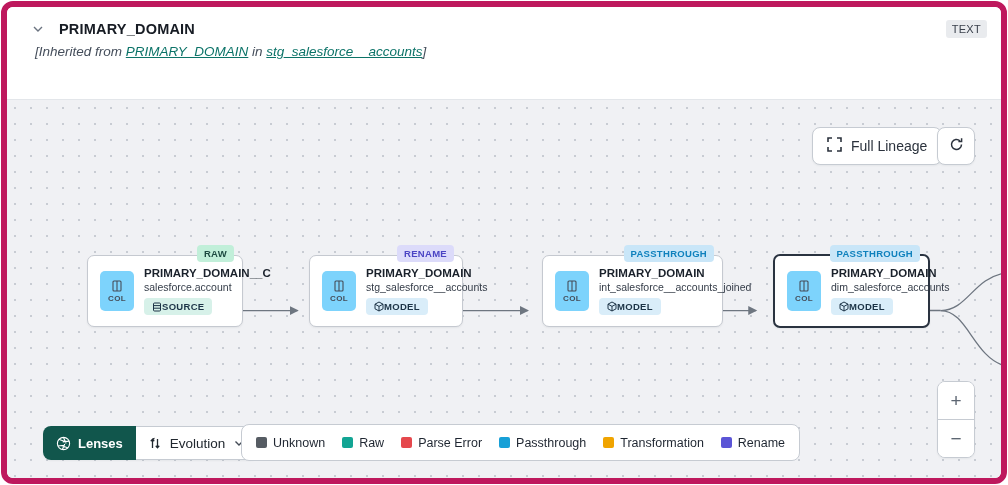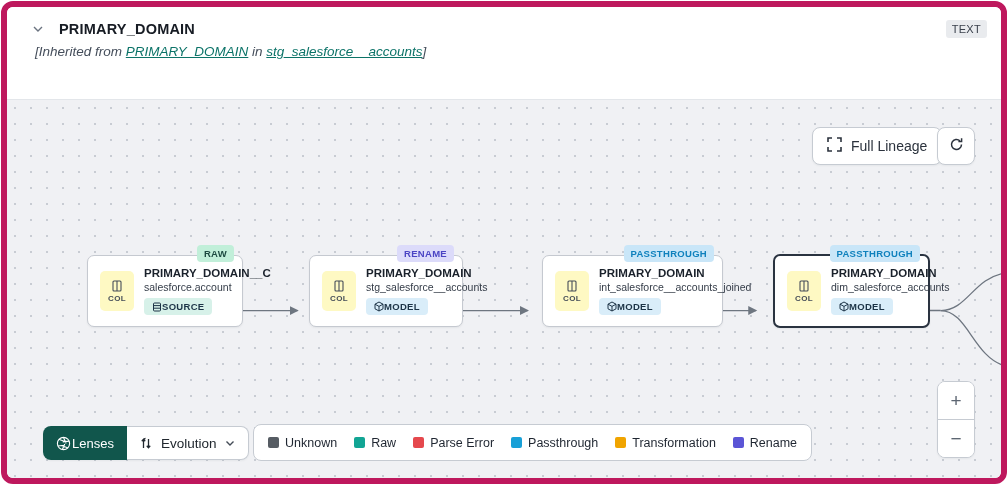--- a/index.html
+++ b/index.html
@@ -28,44 +28,44 @@
     align-items:center; justify-content:center; cursor:pointer; color:#2b323d;
     box-shadow:0 1px 2px rgba(20,30,40,.05); }
   .full-lineage { position:absolute; left:805px; top:27px; height:38px; padding:0 14px; gap:9px;
     font-size:14px; }
   .refresh { position:absolute; left:930px; top:27px; width:38px; height:38px; }
   
   .node { position:absolute; top:155px; height:72px; background:#fff; border:1px solid #c5c9d0;
     border-radius:7px; display:flex; align-items:center; padding:0 12px; gap:10px;
     box-shadow:0 1px 2px rgba(20,30,40,.06); cursor:pointer; }
   .node.selected { border:2px solid #2a3340; }
-  .col-chip { background:#fef9c3; border-radius:5px; width:34px; height:40px; display:flex;
+  .col-chip { background:#7dd3fc; border-radius:5px; width:34px; height:40px; display:flex;
     flex-direction:column; align-items:center; justify-content:center; gap:2px; flex:0 0 auto; }
   .col-chip .lbl { font-size:8px; font-weight:bold; color:#454d58; letter-spacing:.3px; }
   .node-body { display:flex; flex-direction:column; }
   .node-title { font-size:11.5px; font-weight:bold; color:#1a212b; margin-bottom:2px; }
   .node-sub { font-size:10.5px; color:#343c48; margin-bottom:5px; }
   .res-badge { display:inline-flex; align-items:center; align-self:flex-start;
     font-size:9.5px; font-weight:bold; color:#1c3346; padding:3px 8px; border-radius:4px; letter-spacing:.3px; }
   .res-source { background:#d7f1e9; }
   .res-model { background:#d9edf9; }
   .status-badge { position:absolute; top:-11px; right:8px; font-size:9.5px; font-weight:bold;
     padding:3px 7px; border-radius:4px; letter-spacing:.3px; }
   .st-raw { background:#c1efd9; color:#1e4b42; }
   .st-rename { background:#dcdbfa; color:#4b45c4; }
   .st-passthrough { background:#c9e6f8; color:#0f81bd; }
   
   .lens-group { position:absolute; left:36px; top:326px; height:34px; display:flex;
     border-radius:8px; box-shadow:0 1px 2px rgba(20,30,40,.05); }
-  .lens-btn { background:#11564c; color:#fff; display:flex; align-items:center; gap:1px;
-    padding:0 13px; border-radius:8px 0 0 8px; font-size:13px; font-weight:normal; cursor:pointer; }
+  .lens-btn { background:#11564c; color:#fff; display:flex; align-items:center; gap:7px;
+    padding:0 13px; border-radius:8px 0 0 8px; font-size:13px; font-weight:bold; cursor:pointer; }
   .lens-select { background:#fff; border:1px solid #c6cbd2; border-left:none; display:flex;
     align-items:center; gap:8px; padding:0 12px; border-radius:0 8px 8px 0; font-size:13.5px;
     color:#21282f; cursor:pointer; }
-  .legend { position:absolute; left:246px; top:324px; height:37px; background:#fff;
+  .legend { position:absolute; left:234px; top:324px; height:37px; background:#fff;
     border:1px solid #c6cbd2; border-radius:8px; display:flex; align-items:center;
     padding:0 14px; gap:17px; }
   .leg-item { display:flex; align-items:center; gap:6px; }
   .leg-sw { width:11px; height:11px; border-radius:2px; }
   .leg-lbl { font-size:12.5px; color:#1f2631; }
   .zoomctl { position:absolute; left:930px; top:281px; width:38px; border:1px solid #c6cbd2;
     border-radius:8px; background:#fff; overflow:hidden; box-shadow:0 1px 2px rgba(20,30,40,.05); }
   .zoomctl button { display:block; width:100%; height:37px; background:#fff; border:none;
     font-size:19px; color:#5d6672; cursor:pointer; font-family:inherit; }
   .zoomctl .sep { height:1px; background:#c6cbd2; }

